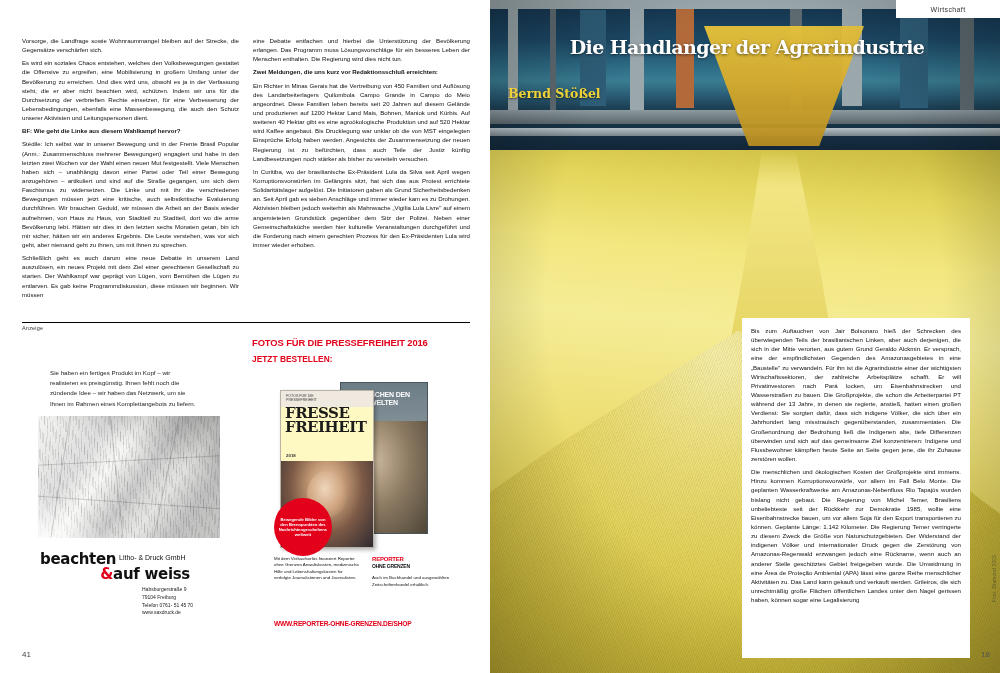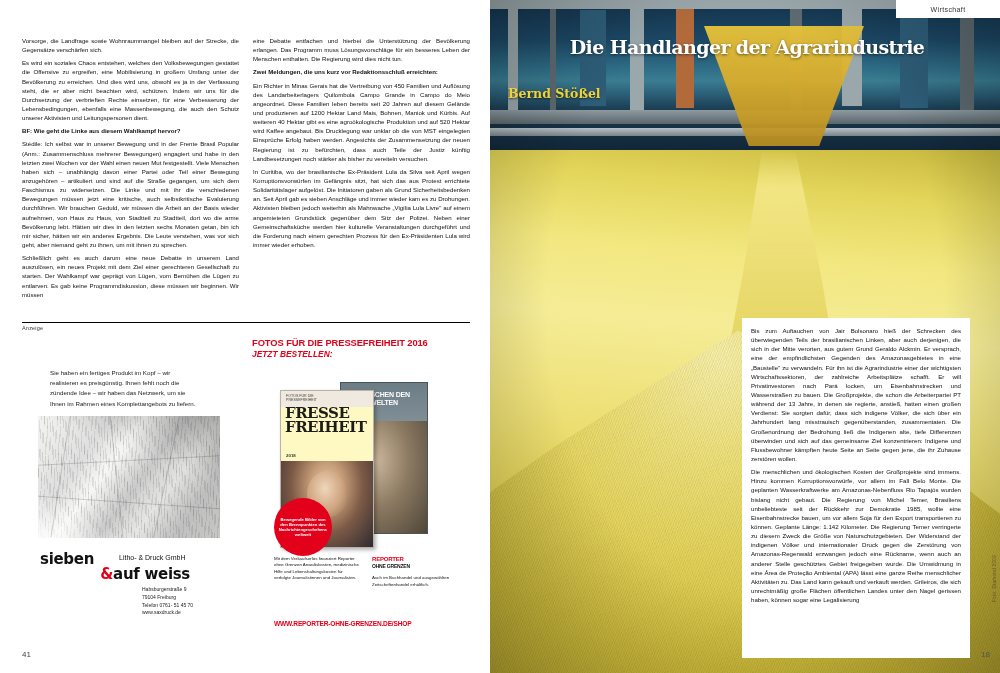--- a/index.html
+++ b/index.html
@@ -106,21 +106,21 @@
 
   
   .ad-rsf{
     position:absolute;left:252px;top:338px;width:218px;height:298px;
   }
   .rsf-head{
     font-size:9.4px;font-weight:bold;color:#e2001a;letter-spacing:-0.1px;
     line-height:1.15;
   }
   .rsf-sub{
-    font-size:8.4px;font-weight:bold;color:#e2001a;font-style:italic;
+    margin-top:5px;font-size:8.4px;font-weight:bold;color:#e2001a;
   }
   .books{
     position:absolute;left:22px;top:42px;width:178px;height:170px;
   }
   .book-back{
     position:absolute;left:66px;top:2px;width:86px;height:150px;
     background:linear-gradient(180deg,#6d7d86 0%,#8e9ba2 45%,#5d6b73 100%);
     border:1px solid #4a555b;
     overflow:hidden;
   }
@@ -328,21 +328,21 @@
       <div class="ad-left-text">Sie haben ein fertiges Produkt im Kopf – wir realisieren es preisgünstig. Ihnen fehlt noch die zündende Idee – wir haben das Netzwerk, um sie Ihnen im Rahmen eines Komplettangebots zu liefern.</div>
       <div class="ad-paper">
         <div class="crumple"></div>
         <div class="crumple-fold" style="left:22px;top:0;width:1px;height:122px;transform:rotate(9deg);"></div>
         <div class="crumple-fold" style="left:78px;top:0;width:1px;height:122px;transform:rotate(-6deg);"></div>
         <div class="crumple-fold" style="left:128px;top:0;width:1px;height:122px;transform:rotate(12deg);"></div>
         <div class="crumple-fold" style="left:0;top:44px;width:182px;height:1px;transform:rotate(-3deg);"></div>
         <div class="crumple-fold" style="left:0;top:86px;width:182px;height:1px;transform:rotate(4deg);"></div>
       </div>
       <div class="ad-logo">
-        <div class="l1">sieben</div>
+        <div class="l1">beachten</div>
         <div class="l2">
           <span class="amp">&amp;</span><span>auf weiss</span>
         </div>
       </div>
       <div class="ad-logo-sub">Litho- &amp; Druck GmbH</div>
       <div class="ad-addr" style="white-space:pre-line">Habsburgerstraße 9
 79104 Freiburg
 Telefon 0761- 51 45 70
 www.saxdruck.de</div>
     </div>

